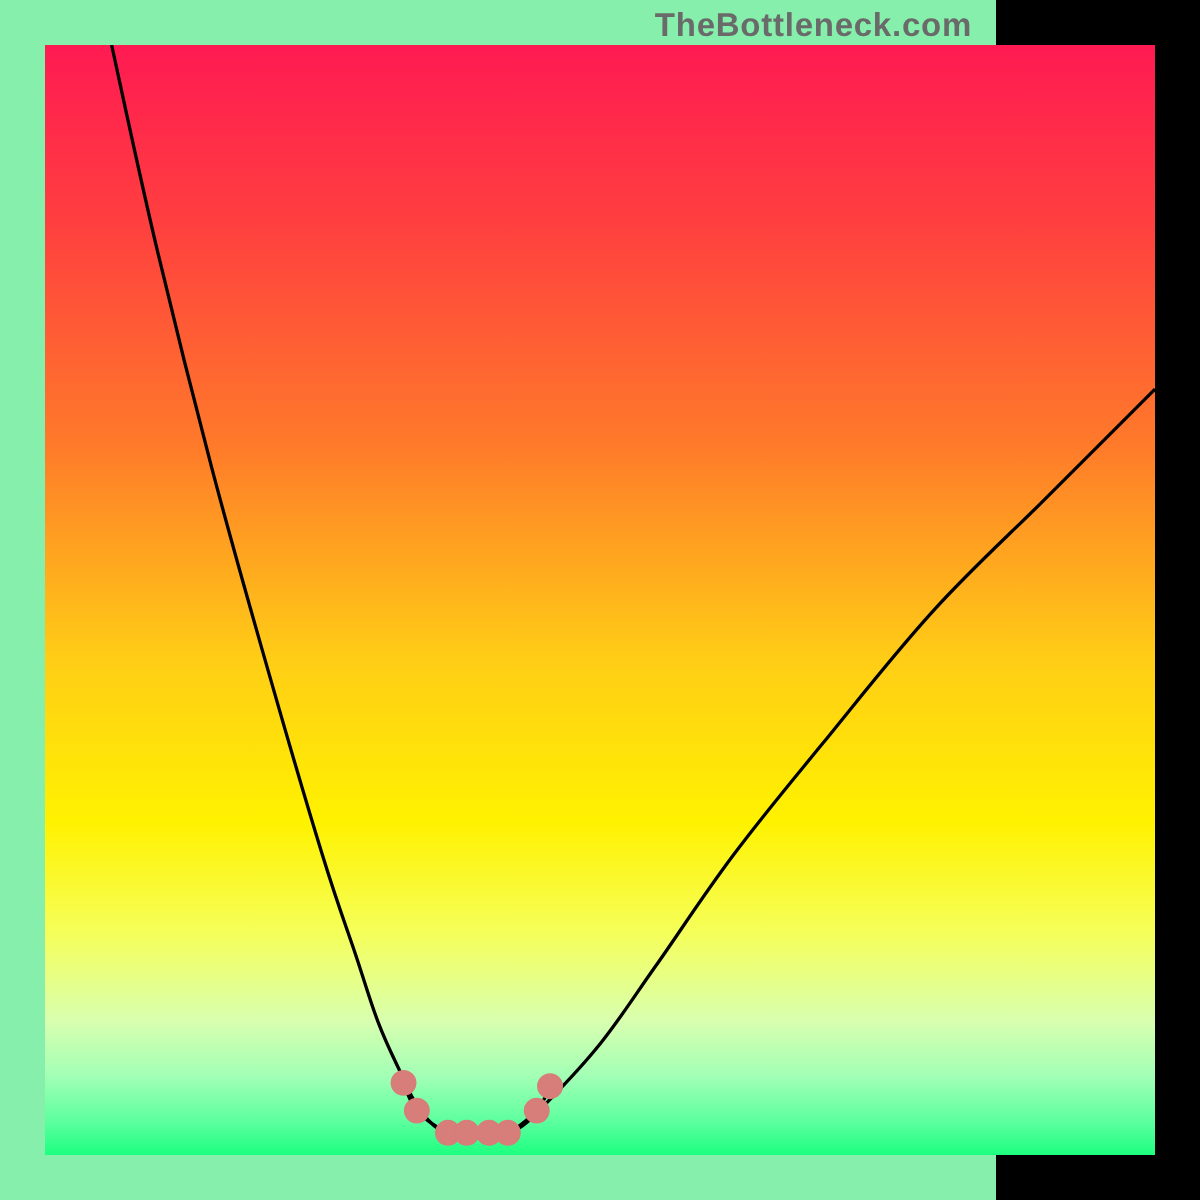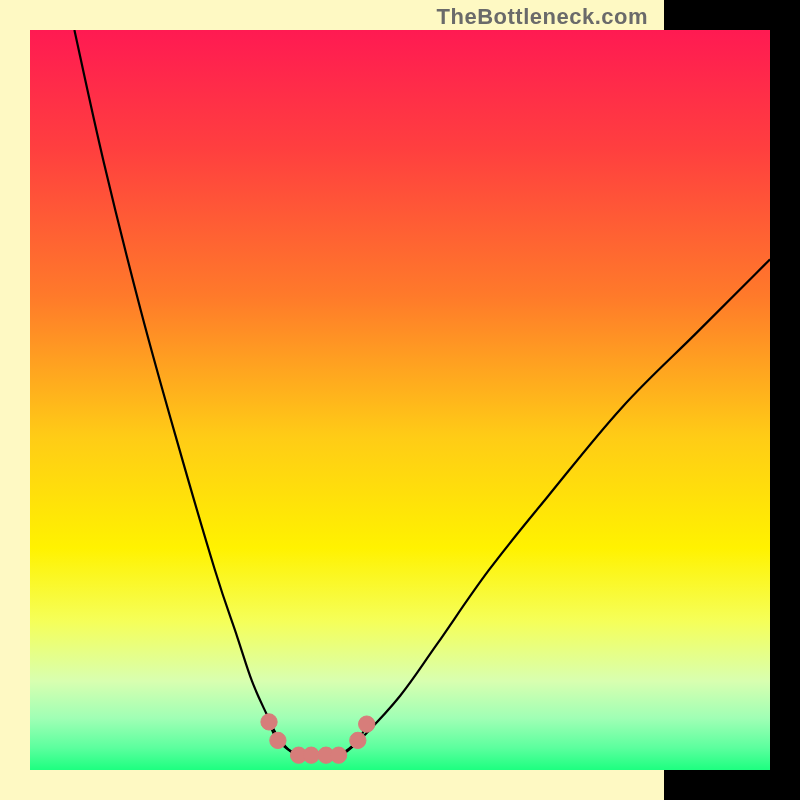--- a/index.html
+++ b/index.html
@@ -8,21 +8,21 @@
     width: 800px;
     height: 800px;
     overflow: hidden;
     background: #000;
     font-family: Arial, Helvetica, sans-serif;
   }
   .stage {
     position: relative;
     width: 664px;
     height: 800px;
-    background: #fef9c3;
+    background: #86efac;
   }
   .watermark {
     position: absolute;
     top: 4px;
     right: 16px;
     color: #6a6a6a;
     font-size: 22px;
     font-weight: bold;
     letter-spacing: 0.5px;
     z-index: 10;

